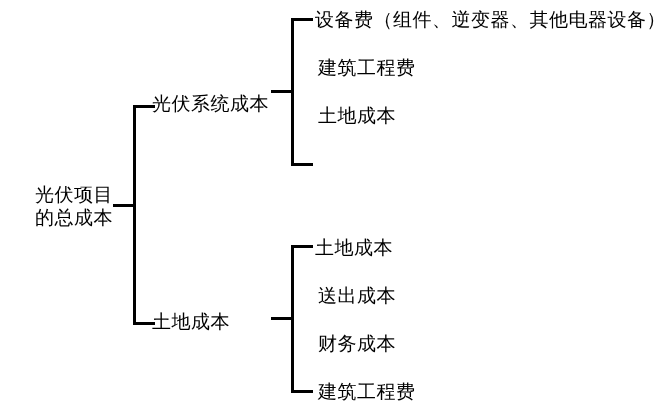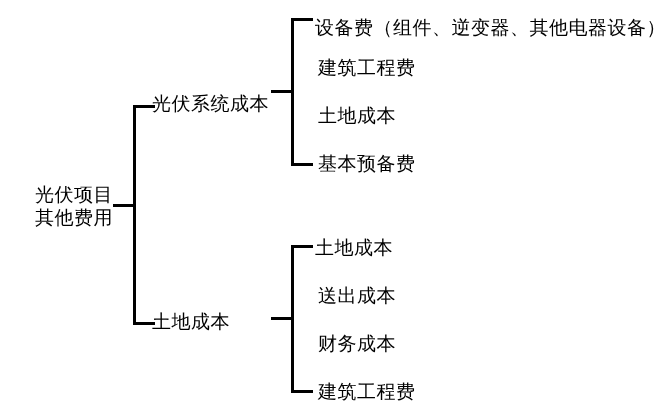--- a/index.html
+++ b/index.html
@@ -45,35 +45,34 @@
     background: #000000;
   }
 </style>
 </head>
 <body>
 
 <div id="diagram">
 
   <div class="node-text two-line" style="left:8px; top:183px; width:105px;text-align:right;">
     <span>光伏项目</span><br>
-    <span>其他费用</span>
+    <span>的总成本</span>
   </div>
 
   <div class="bracket" style="left:133px; top:105px; width:22px; height:220px;"></div>
   <div class="bracket-nub" style="left:113px; top:204px; width:21px;"></div>
 
   <div class="node-text" style="left:152px; top:92px;">光伏系统成本</div>
 
   <div class="bracket" style="left:291px; top:18px; width:22px; height:148px;"></div>
   <div class="bracket-nub" style="left:271px; top:90px; width:21px;"></div>
 
-  <div class="node-text" style="left:315px; top:16px;">设备费（组件、逆变器、其他电器设备）</div>
+  <div class="node-text" style="left:315px; top:8px;">设备费（组件、逆变器、其他电器设备）</div>
   <div class="node-text" style="left:318px; top:56px;">建筑工程费</div>
   <div class="node-text" style="left:318px; top:104px;">土地成本</div>
-  <div class="node-text" style="left:318px; top:152px;">基本预备费</div>
 
   <div class="node-text" style="left:152px; top:310px;">土地成本</div>
 
   <div class="bracket" style="left:291px; top:245px; width:22px; height:148px;"></div>
   <div class="bracket-nub" style="left:271px; top:317px; width:21px;"></div>
 
   <div class="node-text" style="left:315px; top:236px;">土地成本</div>
   <div class="node-text" style="left:318px; top:332px;">财务成本</div>
   <div class="node-text" style="left:318px; top:284px;">送出成本</div>
   <div class="node-text" style="left:318px; top:380px;">建筑工程费</div>

